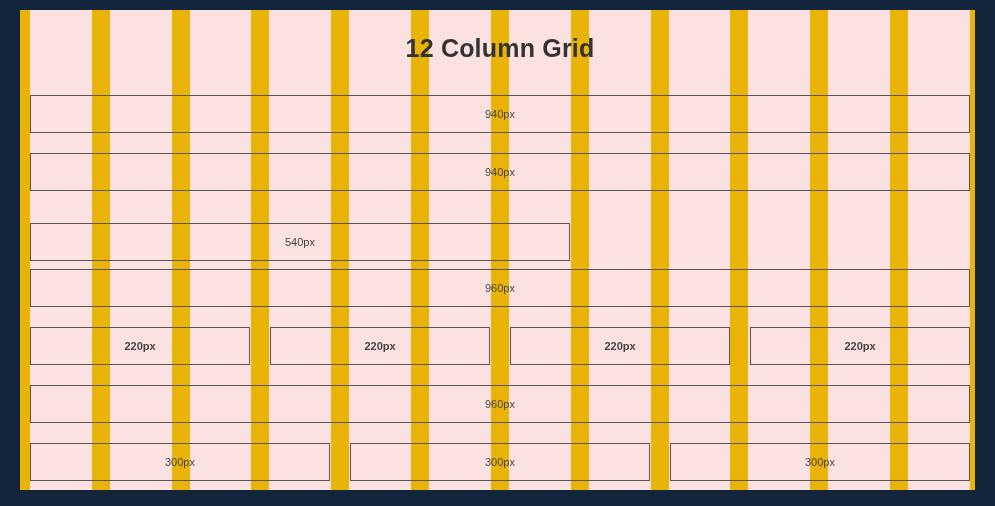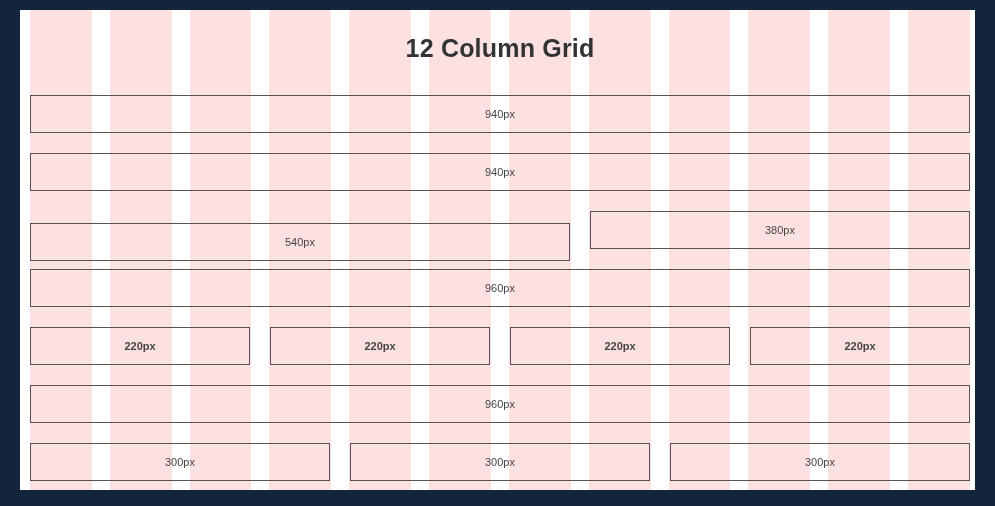--- a/index.html
+++ b/index.html
@@ -22,21 +22,21 @@
     background: #12253a;
   }
 
   
   #canvas {
     position: absolute;
     left: 20px;
     top: 10px;
     width: 955px;
     height: 480px;
-    background: #ffffff;
+    background: #eab308;
     overflow: hidden;
   }
 
   
   #column-guides {
     position: absolute;
     left: 10px;      
     top: 0;
     width: 940px;
     height: 480px;
@@ -129,23 +129,20 @@
         <div class="grid-row" style="top: 143px;">
           <div class="bar" style="width: 940px; flex: 0 0 940px;">
             <span class="bar-label">940px</span>
           </div>
         </div>
         <div class="grid-row" style="top: 201px;">
           <div class="bar" style="width: 540px; flex: 0 0 540px; margin-top: 12px;">
             <span class="bar-label">540px</span>
           </div>
           <div class="spacer" style="width: 20px;"></div>
-          <div class="bar" style="width: 380px; flex: 0 0 380px;">
-            <span class="bar-label">380px</span>
-          </div>
         </div>
         <div class="grid-row" style="top: 259px;">
           <div class="bar" style="width: 940px; flex: 0 0 940px;">
             <span class="bar-label">960px</span>
           </div>
         </div>
         <div class="grid-row" style="top: 317px; font-weight: bold;">
           <div class="bar" style="width: 220px; flex: 0 0 220px;">
             <span class="bar-label">220px</span>
           </div>

